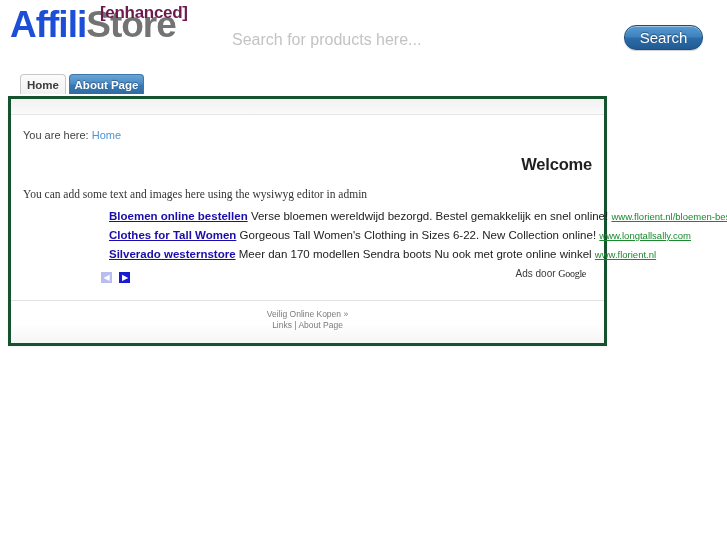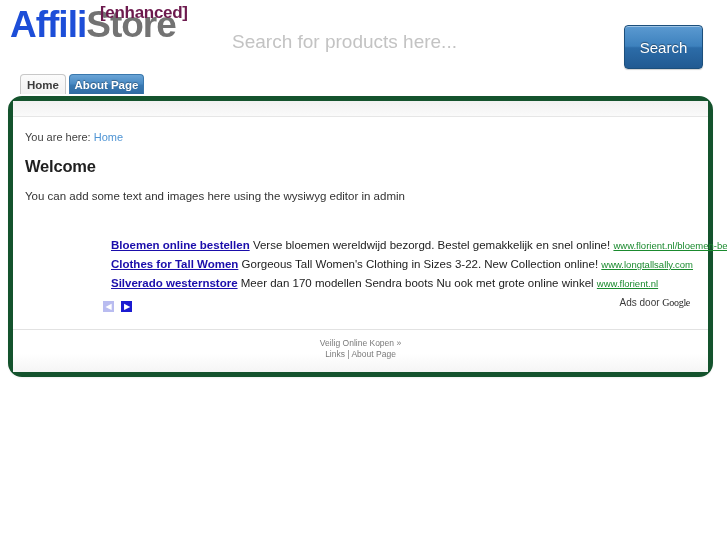--- a/index.html
+++ b/index.html
@@ -54,34 +54,34 @@
 
   .search-input {
     position: absolute;
     left: 232px;
     top: 31px;
     width: 390px;
     border: none;
     outline: none;
     background: transparent;
     font-family: "Liberation Sans", sans-serif;
-    font-size: 19px;
+    font-size: 16px;
     color: #5a5a5a;
     padding: 0;
   }
   .search-input::placeholder { color: #c3c3c3; }
 
   .search-button {
     position: absolute;
     left: 624px;
     top: 25px;
     width: 79px;
-    height: 44px;
+    height: 25px;
     border: 1px solid #1c4f7c;
-    border-radius: 4px;
+    border-radius: 12px;
     background: linear-gradient(to bottom, #5b9ad1 0%, #3d81bd 48%, #2c6ca8 52%, #225a92 100%);
     box-shadow: inset 0 1px 0 rgba(255,255,255,0.42), 0 1px 1px rgba(0,0,0,0.18);
     color: #ffffff;
     font-family: "Liberation Sans", sans-serif;
     font-size: 15px;
     font-weight: normal;
     text-shadow: 0 -1px 1px rgba(0,0,0,0.42);
     cursor: pointer;
     padding: 0;
   }
@@ -121,25 +121,25 @@
     background: linear-gradient(to bottom, #6aa4d6 0%, #4a8bc4 45%, #3878b2 55%, #2f6ba2 100%);
     color: #ffffff;
     text-shadow: 0 -1px 1px rgba(0,0,0,0.35);
   }
 
   
   .panel {
     position: absolute;
     left: 8px;
     top: 96px;
-    width: 705px;
+    width: 599px;
     box-sizing: border-box;
-    border: 5px solid #14532d;
+    border: 3px solid #14532d;
     background: #ffffff;
-    border-radius: 14px;
+    border-radius: 0;
     box-shadow: 0 1px 2px rgba(0,0,0,0.06);
   }
   .panel-topbar {
     height: 15px;
     background: linear-gradient(to bottom, #f1f1f1, #fafafa);
     border-bottom: 1px solid #e6e6e6;
   }
 
   .panel-body {
     padding: 14px 12px 10px 12px;
@@ -154,26 +154,28 @@
     color: #4e94d4;
     text-decoration: none;
   }
 
   .welcome {
     font-size: 16.5px;
     font-weight: bold;
     color: #1f1f1f;
     margin: 0 0 14px 0;
     letter-spacing: -0.2px;
+    text-align: right;
   }
 
   .intro {
     font-size: 11.5px;
     color: #333333;
-    margin: 0 0 34px 0;
+    margin: 0 0 7px 0;
+    font-family: Liberation Serif, serif;
   }
 
   
   .ads { margin: 0 0 0 78px; position: relative; }
 
   .ad-row {
     font-size: 11.5px;
     color: #222222;
     line-height: 18px;
     white-space: nowrap;
@@ -288,21 +290,21 @@
       <div class="ads">
 
         <div class="ad-row">
           <span class="ad-title">Bloemen online bestellen</span>
           <span class="ad-desc">Verse bloemen wereldwijd bezorgd. Bestel gemakkelijk en snel online!</span>
           <span class="ad-url">www.florient.nl/bloemen-bestellen</span>
         </div>
 
         <div class="ad-row">
           <span class="ad-title">Clothes for Tall Women</span>
-          <span class="ad-desc">Gorgeous Tall Women's Clothing in Sizes 3-22. New Collection online!</span>
+          <span class="ad-desc">Gorgeous Tall Women's Clothing in Sizes 6-22. New Collection online!</span>
           <span class="ad-url">www.longtallsally.com</span>
         </div>
 
         <div class="ad-row">
           <span class="ad-title">Silverado westernstore</span>
           <span class="ad-desc">Meer dan 170 modellen Sendra boots Nu ook met grote online winkel</span>
           <span class="ad-url">www.florient.nl</span>
         </div>
 
         <div class="ads-footer">

